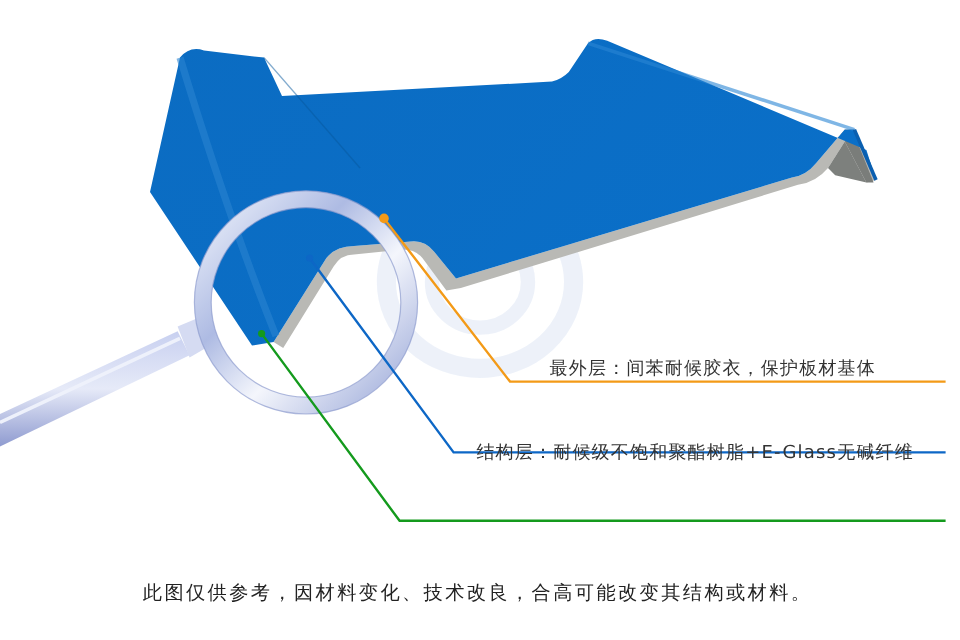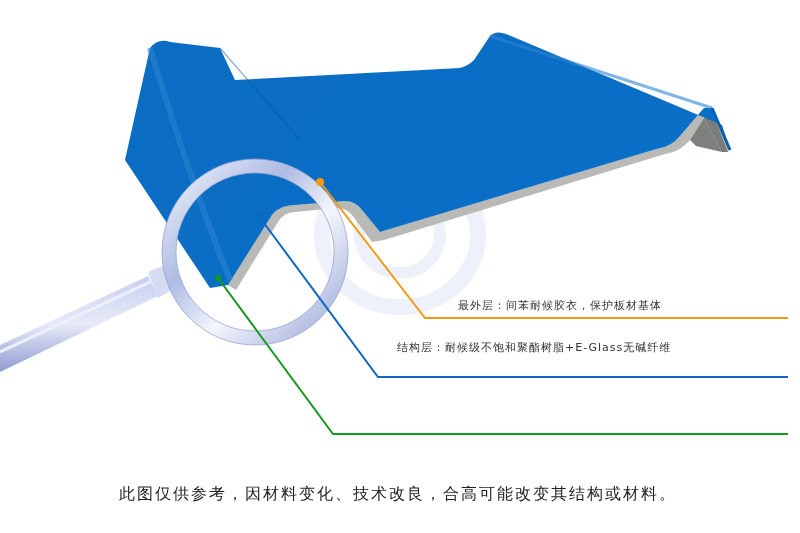--- a/index.html
+++ b/index.html
@@ -1,21 +1,21 @@
 <!DOCTYPE html>
 <html><head>
   <meta charset="utf-8">
   <style>
     html, body { margin: 0; padding: 0; background: #ffffff; }
     body { width: 800px; height: 533px; position: relative; overflow: hidden;
            font-family: "DejaVu Sans", "Liberation Sans", sans-serif; }
     #stage { position: absolute; left: 0; top: 0; width: 800px; height: 533px; }
-    .label { position: absolute; font-size: 11px; color: #333333; white-space: nowrap; letter-spacing: 1px; }
+    .label { position: absolute; font-size: 15px; color: #333333; white-space: nowrap; letter-spacing: 1px; }
     #label-outer { left: 458px; top: 298px; }
-    #label-struct { left: 397px; top: 340px; }
+    #label-struct { left: 397px; top: 368px; }
     #label-inner { left: 352px; top: 414px; }
     #footer-note { position: absolute; left: 0; width: 796px; top: 484px; text-align: center;
                    font-size: 16px; color: #222222; letter-spacing: 2px; }
   </style>
 </head>
 <body>
 
 <div id="stage">
   <svg width="800" height="533" viewBox="0 0 800 533" xmlns="http://www.w3.org/2000/svg">
     <defs>

